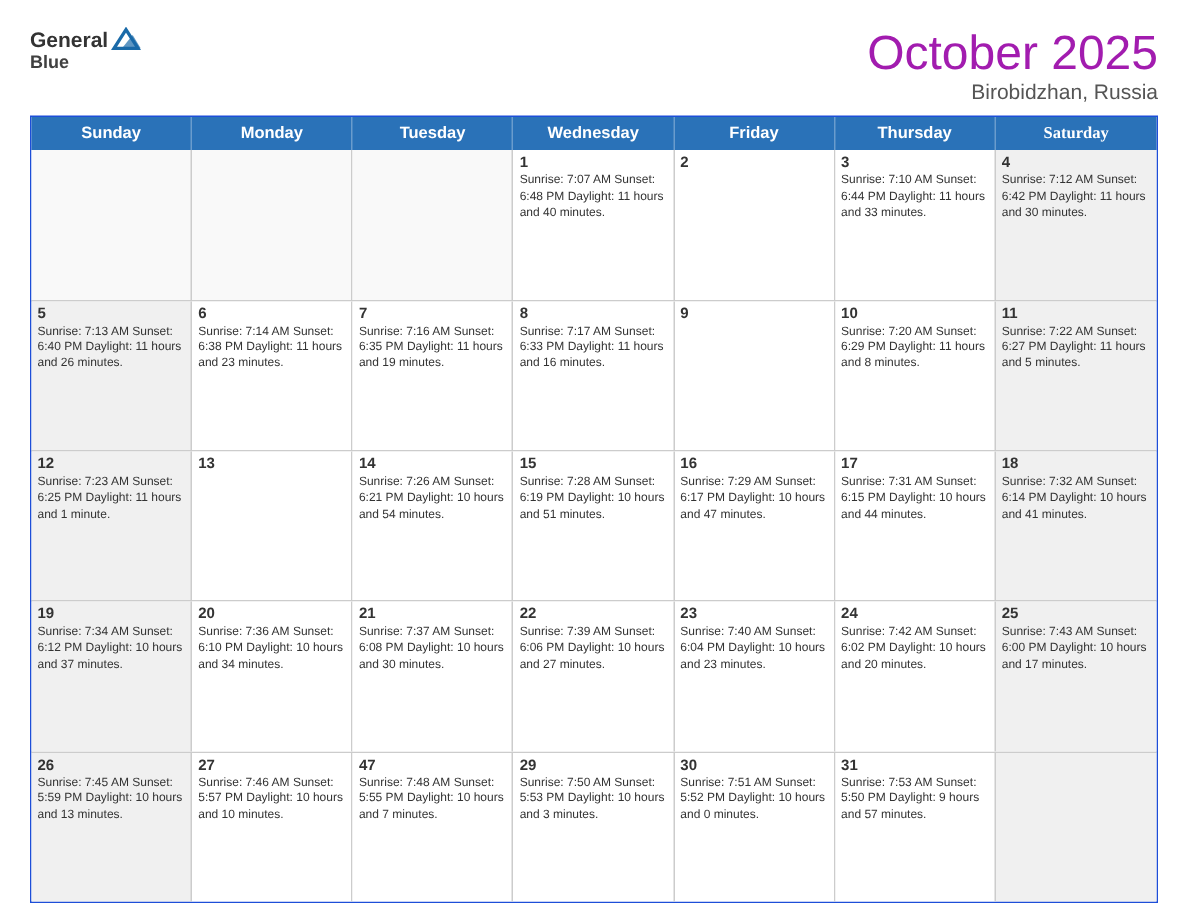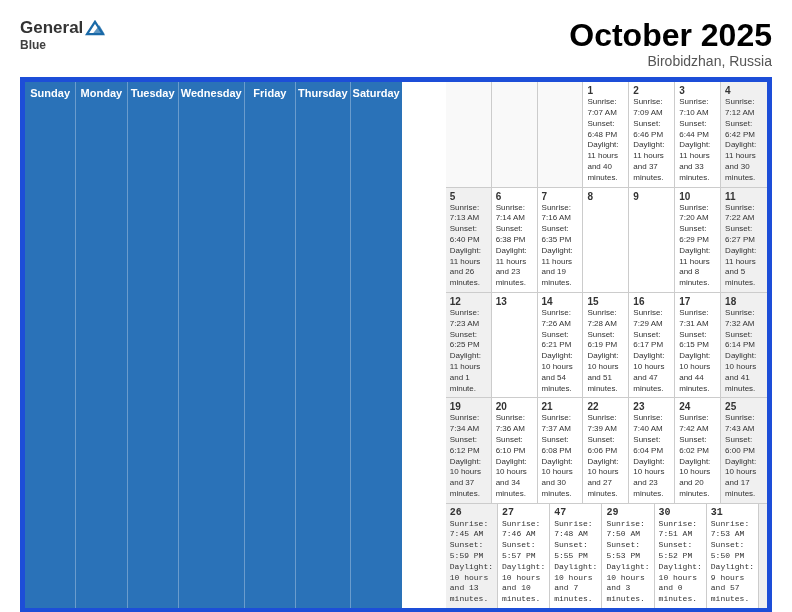--- a/index.html
+++ b/index.html
@@ -35,61 +35,60 @@
     }
     .logo-top {
       display: flex;
       align-items: center;
     }
     .title-section {
       text-align: right;
     }
     .month-title {
       font-size: 32px;
-      font-weight: bold;
-      color: #000000;
+      font-weight: normal;
+      color: #a21caf;
       line-height: 1.1;
     }
     .location {
       font-size: 14px;
       color: #555;
     }
     .calendar {
       flex: 1;
       display: flex;
-      flex-direction: row;
-      border: 5px solid #1d4ed8;
-      gap: 44px;
+      flex-direction: column;
+      border: 1px solid #1d4ed8;
     }
     .cal-header {
       display: grid;
       grid-template-columns: repeat(7, 1fr);
       background: #2a72b8;
     }
     .cal-header-cell {
       color: #fff;
       font-size: 11px;
       font-weight: bold;
       text-align: center;
       padding: 5px 2px;
       border-right: 1px solid rgba(255,255,255,0.3);
     }
-    .cal-header-cell:last-child { border-right: none; }
+    .cal-header-cell:last-child { border-right: none; font-family: Liberation Serif, serif; }
     .cal-body {
       flex: 1;
       display: flex;
       flex-direction: column;
     }
     .cal-row {
       display: grid;
       grid-template-columns: repeat(7, 1fr);
       flex: 1;
       border-bottom: 1px solid #ccc;
     }
-    .cal-row:last-child { border-bottom: none; font-family: Liberation Mono, monospace; }
+    .cal-row:last-child { border-bottom: none; }
     .cal-cell {
       border-right: 1px solid #ccc;
       padding: 3px 4px;
       font-size: 8.5px;
       color: #333;
       vertical-align: top;
       min-height: 0;
       background: #fff;
     }
     .cal-cell:last-child { border-right: none; }
@@ -107,21 +106,21 @@
       color: #333;
     }
   </style>
 </head>
 <body>
 
 <div class="page">
   <div class="header">
     <div class="logo">
       <div class="logo-top">
-        <span style="font-size:17px;font-weight:bold;color:#333;">General</span>
+        <span style="font-size:14px;font-weight:bold;color:#333;">General</span>
         <svg class="logo-icon" viewBox="0 0 22 18" xmlns="http://www.w3.org/2000/svg">
           <polygon points="2,16 11,2 20,16" fill="none" stroke="#1a6aa8" stroke-width="2.5"></polygon>
           <polygon points="8,16 16,6 22,16" fill="#1a6aa8" opacity="0.7"></polygon>
         </svg>
       </div>
       <span style="font-size:12px;font-weight:bold;color:#404040;">Blue</span>
     </div>
     <div class="title-section">
       <div class="month-title">October 2025</div>
       <div class="location">Birobidzhan, Russia</div>
@@ -144,23 +143,20 @@
           <div class="cal-cell empty"></div>
           <div class="cal-cell empty"></div>
           <div class="cal-cell">
             <span class="day-num">1</span>
             <div class="cell-text">Sunrise: 7:07 AM
 Sunset: 6:48 PM
 Daylight: 11 hours and 40 minutes.</div>
           </div>
           <div class="cal-cell">
             <span class="day-num">2</span>
-            <div class="cell-text">Sunrise: 7:09 AM
-Sunset: 6:46 PM
-Daylight: 11 hours and 37 minutes.</div>
           </div>
           <div class="cal-cell">
             <span class="day-num">3</span>
             <div class="cell-text">Sunrise: 7:10 AM
 Sunset: 6:44 PM
 Daylight: 11 hours and 33 minutes.</div>
           </div>
           <div class="cal-cell shaded">
             <span class="day-num">4</span>
             <div class="cell-text">Sunrise: 7:12 AM
@@ -182,20 +178,23 @@
 Daylight: 11 hours and 23 minutes.</div>
           </div>
           <div class="cal-cell">
             <span class="day-num">7</span>
             <div class="cell-text">Sunrise: 7:16 AM
 Sunset: 6:35 PM
 Daylight: 11 hours and 19 minutes.</div>
           </div>
           <div class="cal-cell">
             <span class="day-num">8</span>
+            <div class="cell-text">Sunrise: 7:17 AM
+Sunset: 6:33 PM
+Daylight: 11 hours and 16 minutes.</div>
           </div>
           <div class="cal-cell">
             <span class="day-num">9</span>
           </div>
           <div class="cal-cell">
             <span class="day-num">10</span>
             <div class="cell-text">Sunrise: 7:20 AM
 Sunset: 6:29 PM
 Daylight: 11 hours and 8 minutes.</div>
           </div>

